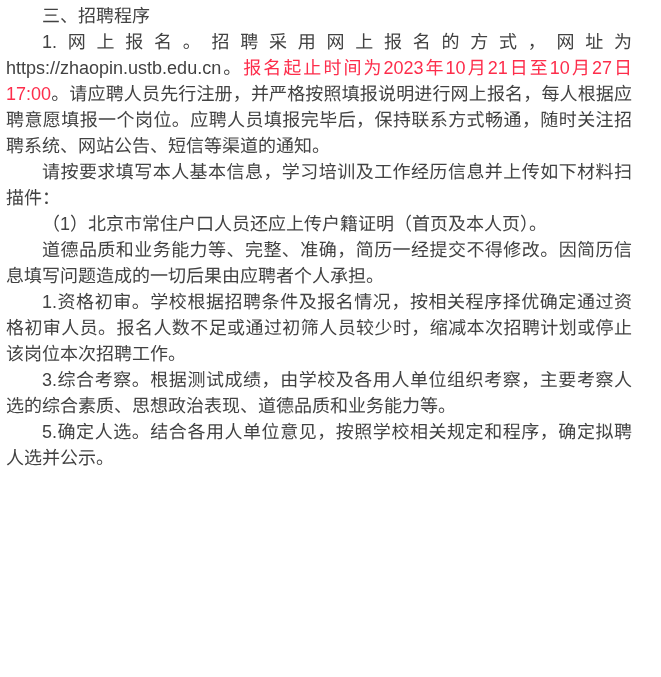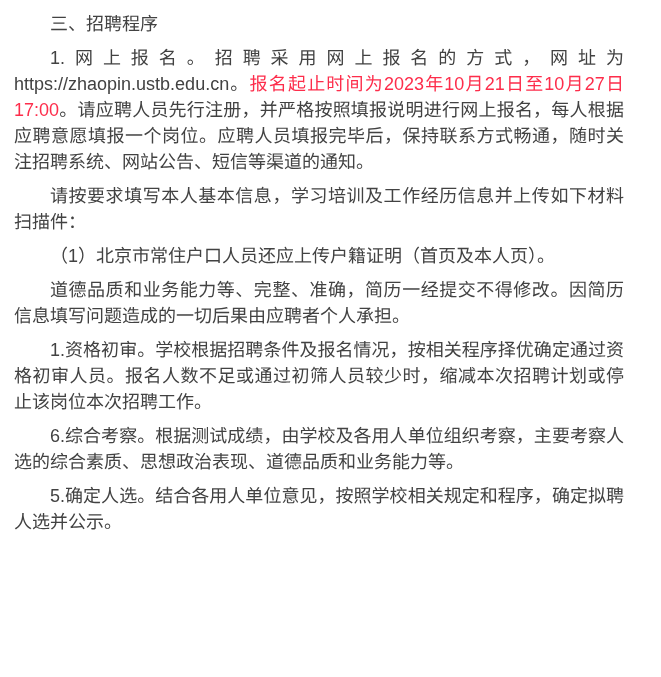--- a/index.html
+++ b/index.html
@@ -16,21 +16,21 @@
     padding:3px 29px 10px 6px;
     font-family:"Liberation Sans","DejaVu Sans",sans-serif;
     font-size:18px;
     line-height:26px;
     color:var(--body-color);
     text-align:justify;
     text-justify:inter-character;
     overflow:hidden;
   }
   .page p{
-    margin:8px;
+    margin:0;
     padding:0;
     text-indent:2em;
     word-break:normal;
   }
   .seg-red{color:var(--red-color);}
 </style>
 </head>
 <body>
 
 <div class="page">
@@ -41,16 +41,16 @@
   <p>请按要求填写本人基本信息，学习培训及工作经历信息并上传如下材料扫描件：</p>
 
 
   <p>（1）北京市常住户口人员还应上传户籍证明（首页及本人页）。</p>
 
   <p>道德品质和业务能力等、完整、准确，简历一经提交不得修改。因简历信息填写问题造成的一切后果由应聘者个人承担。</p>
 
   <p>1.资格初审。学校根据招聘条件及报名情况，按相关程序择优确定通过资格初审人员。报名人数不足或通过初筛人员较少时，缩减本次招聘计划或停止该岗位本次招聘工作。</p>
 
 
-  <p>6.综合考察。根据测试成绩，由学校及各用人单位组织考察，主要考察人选的综合素质、思想政治表现、道德品质和业务能力等。</p>
+  <p>3.综合考察。根据测试成绩，由学校及各用人单位组织考察，主要考察人选的综合素质、思想政治表现、道德品质和业务能力等。</p>
 
   <p>5.确定人选。结合各用人单位意见，按照学校相关规定和程序，确定拟聘人选并公示。</p>
 </div>
 
 </body></html>

